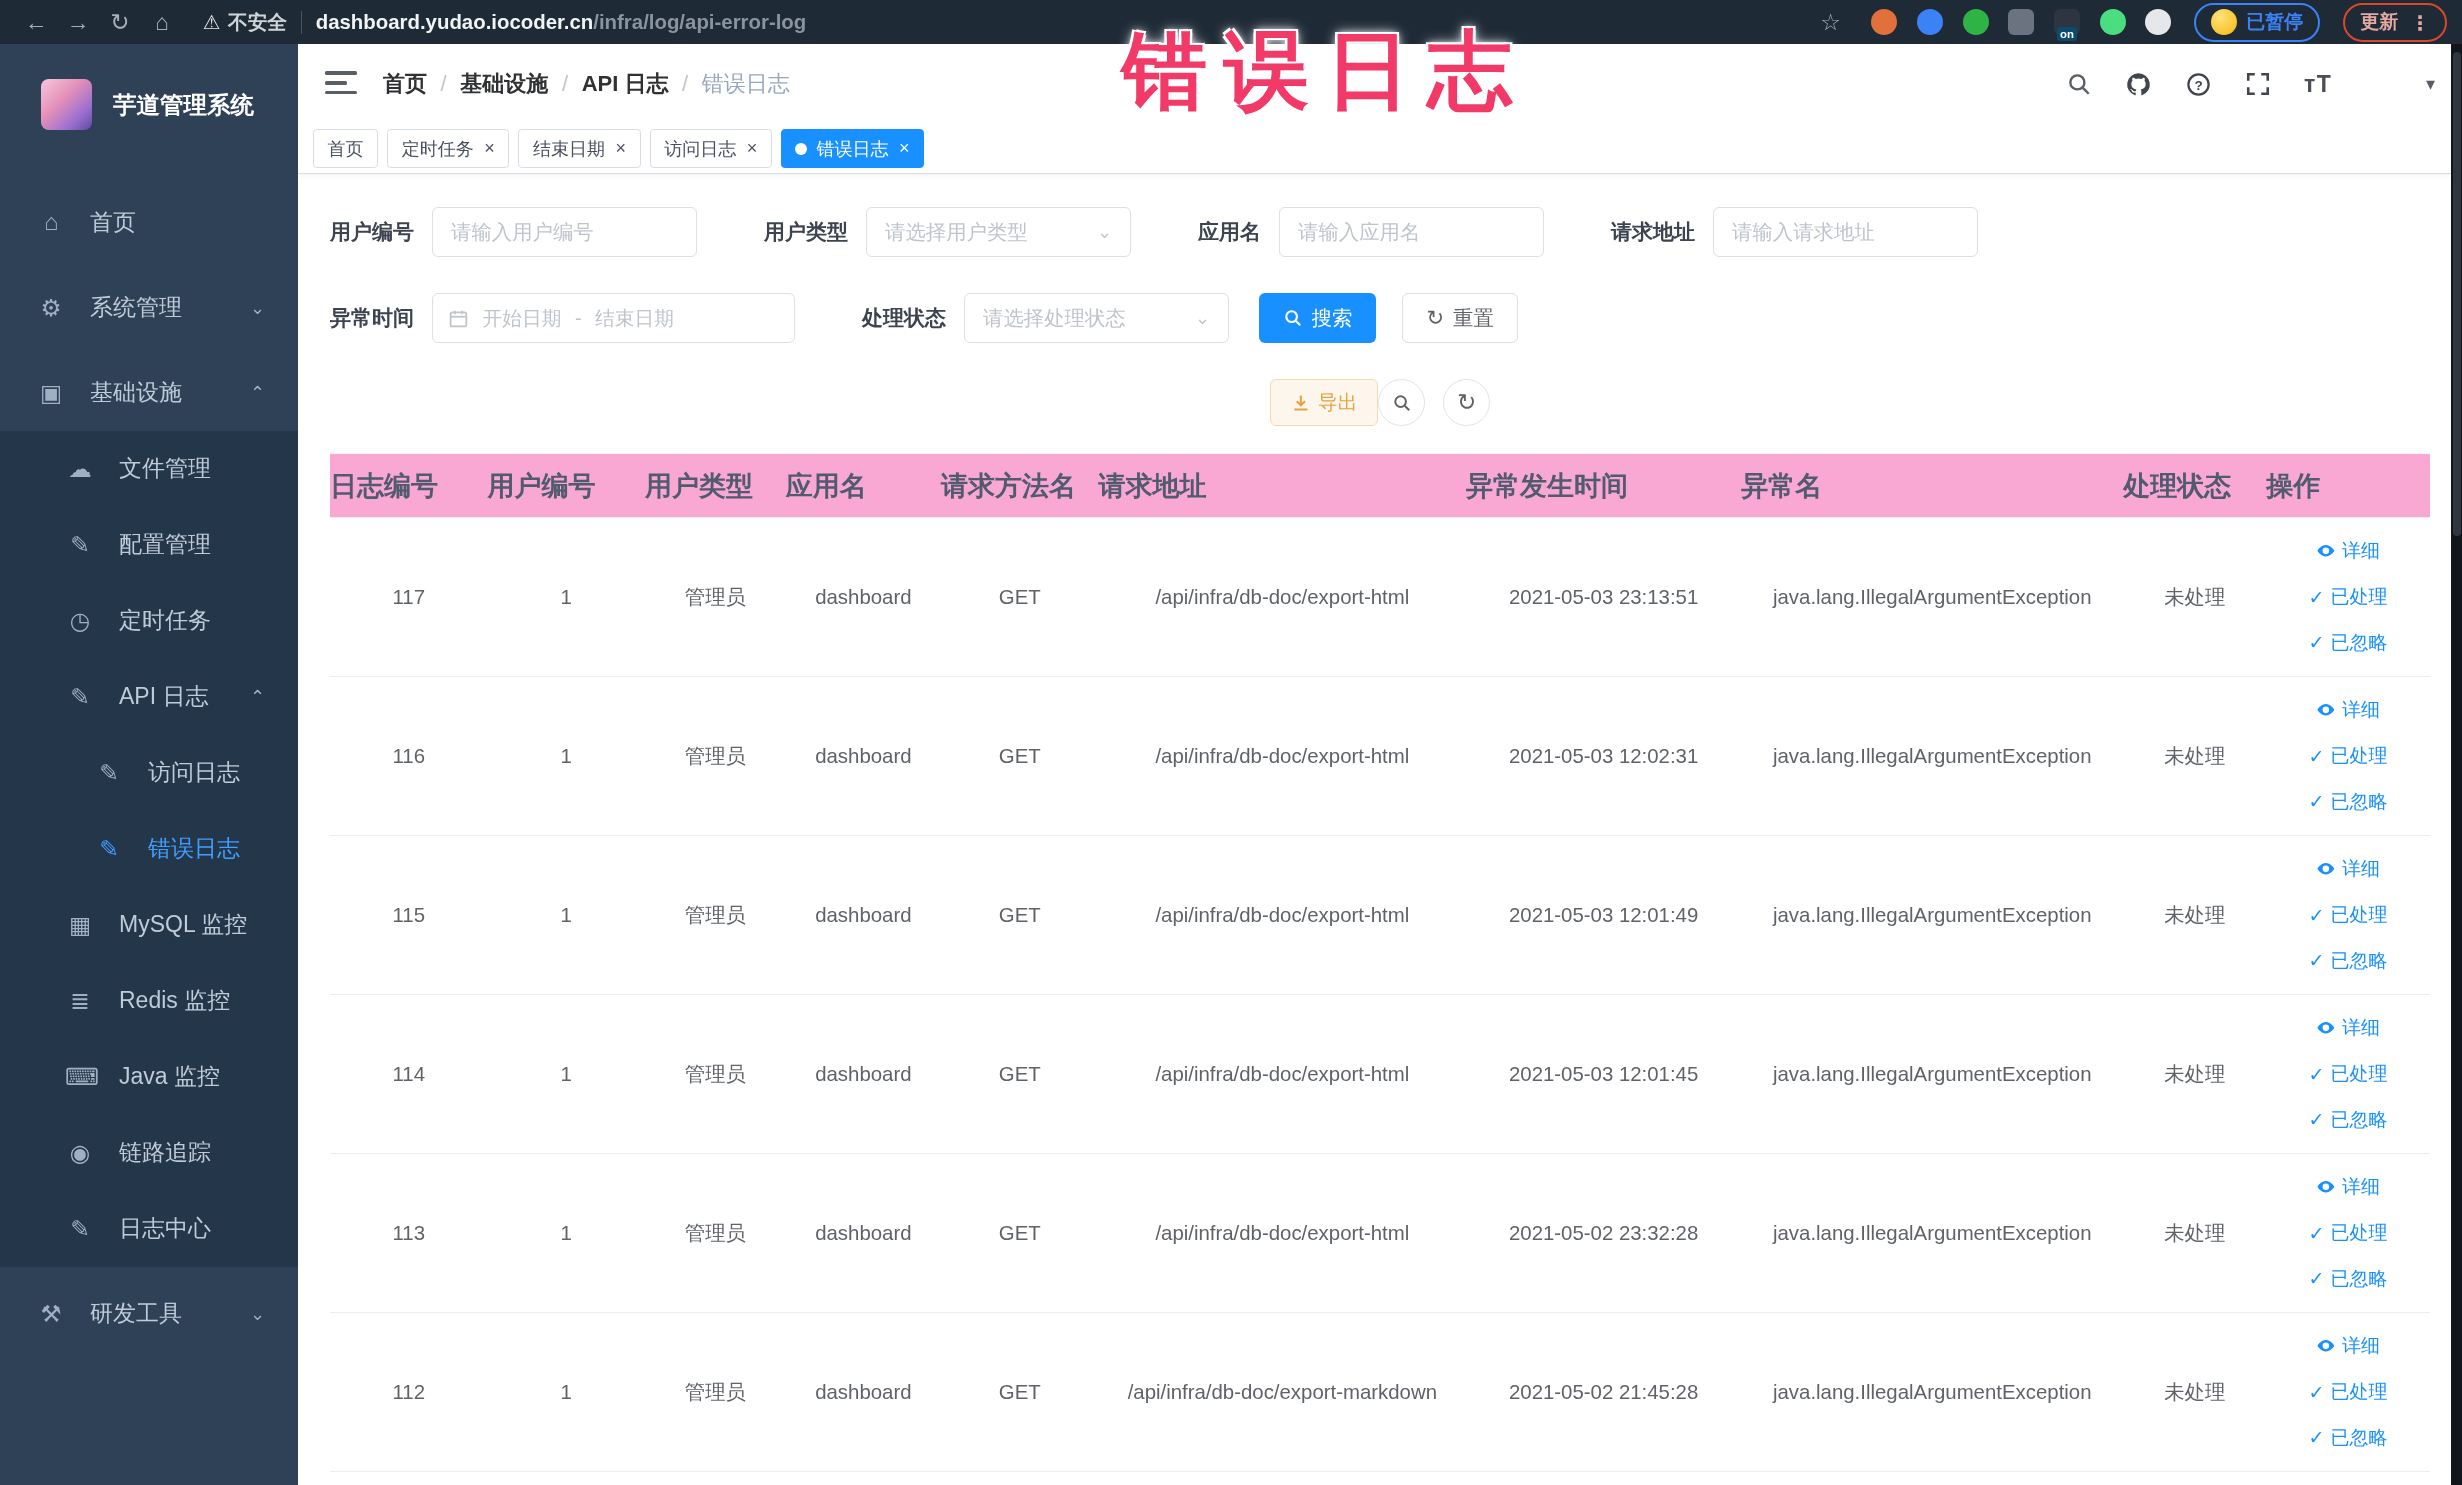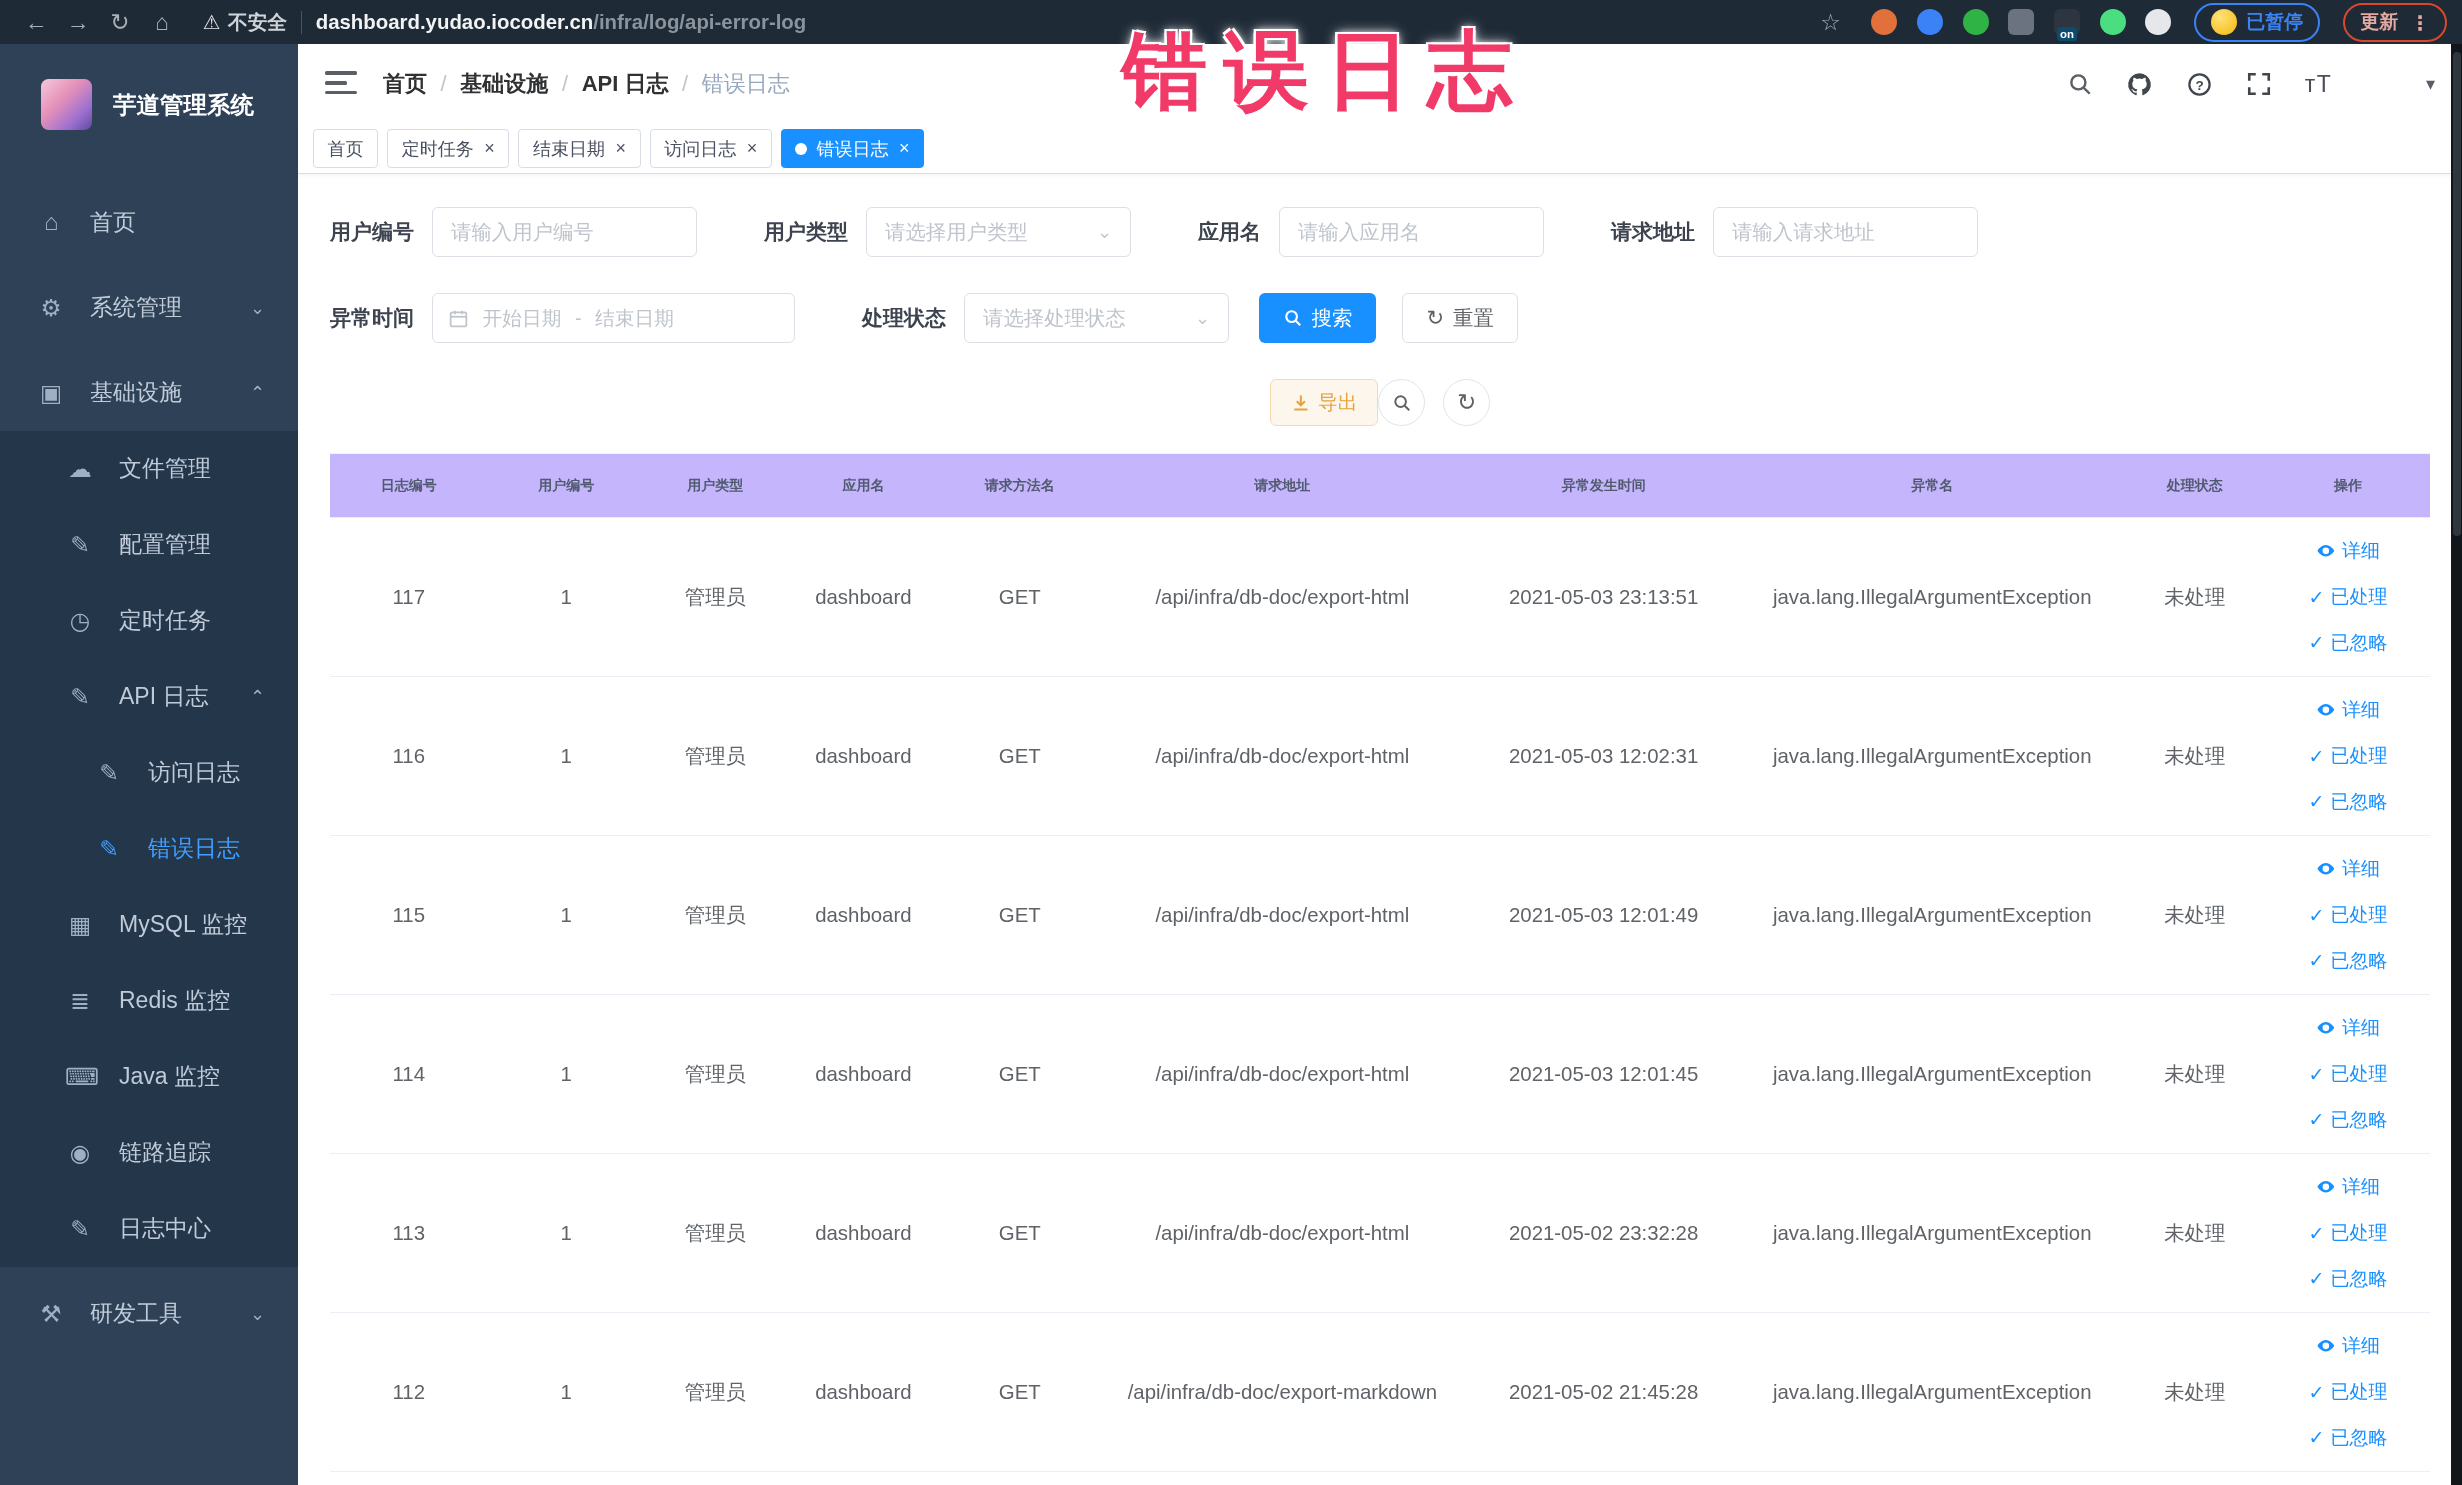--- a/index.html
+++ b/index.html
@@ -51,21 +51,21 @@
   .hamburger { width:32px; height:26px; margin-right:26px; cursor:pointer; flex:0 0 auto; }
   .hamburger div { height:3.8px; background:#5a5e66; border-radius:1.5px; margin-bottom:6px; }
   .hamburger div:nth-child(2){ width:70%; }
   .breadcrumb { display:flex; align-items:center; font-size:22px; }
   .crumb { color:#303133; font-weight:600; cursor:pointer; }
   .crumb.last { color:#97a8be; font-weight:400; cursor:default; }
   .crumb-sep { color:#c0c4cc; margin:0 13.6px; font-weight:400; }
   .nav-right { margin-left:auto; display:flex; align-items:center; }
   .nav-ic { margin-left:33px; cursor:pointer; color:#5a5e66; display:flex; align-items:center; }
   .nav-ic svg { display:block; }
-  .font-ic { font-weight:400; color:#4a4e57; font-size:23px; letter-spacing:1.5px; }
+  .font-ic { font-weight:700; color:#4a4e57; font-size:23px; letter-spacing:1.5px; }
   .avatar { width:47px; height:56px; border-radius:7.6px; margin-left:33px;
             background:linear-gradient(160deg,#c99a6a 0%,#8a5a3b 55%,#4e3categories 100%, #4e3a2b 100%); cursor:pointer; }
   .caret { color:#5a5e66; font-size:18px; margin-left:13.6px; cursor:pointer; }
 
   
   .tags-bar { height:50px; border-bottom:1.5px solid #d8dce5; box-shadow:0 1.5px 4.5px rgba(0,0,0,.04); display:flex; align-items:center; padding:0 15px; gap:9px; background:#fff; }
   .tag { height:39px; display:inline-flex; align-items:center; gap:9px; padding:0 13.6px; border:1.5px solid #d8dce5; background:#fff; color:#495060; font-size:18px; border-radius:3.8px; cursor:pointer; }
   .tag .dot { display:none; width:12px; height:12px; border-radius:50%; background:#fff; }
   .tag.active { background:#1890ff; border-color:#1890ff; color:#fff; }
   .tag.active .dot { display:inline-block; }
@@ -86,21 +86,21 @@
   .btn { height:50px; border-radius:6px; display:inline-flex; align-items:center; gap:9px; font-size:20.4px; padding:0 23px; cursor:pointer; border:1.5px solid transparent; }
   .btn-primary { background:#1890ff; color:#fff; margin-left:1.5px; }
   .btn-plain { background:#fff; border-color:#dcdfe6; color:#606266; margin-left:26px; }
   .btn-warn { height:47px; background:#fdf6ec; border-color:#f5dab1; color:#e6a23c; font-size:19.7px; padding:0 19.7px; gap:7.6px; }
   .toolbar { display:flex; align-items:center; justify-content:center; margin-bottom:27px; }
   .tool-right { display:flex; gap:18px; }
   .circ { width:47px; height:47px; border-radius:50%; border:1.5px solid #dfe4ea; background:#fff; display:flex; align-items:center; justify-content:center; color:#606266; cursor:pointer; }
 
   
   table { width:100%; border-collapse:collapse; table-layout:fixed; }
-  thead th { height:64px; font-size:14px; font-weight:700; color:#515a6e; text-align:center; border-bottom:1.5px solid #ebeef5; border-top:1.5px solid #f2f4f7; background:#c4b5fd; }
+  thead th { height:64px; font-size:27px; font-weight:700; color:#515a6e; text-align:left; border-bottom:1.5px solid #ebeef5; border-top:1.5px solid #f2f4f7; background:#f9a8d4; }
   tbody td { height:159px; font-size:20.4px; color:#5f6368; text-align:center; border-bottom:1.5px solid #ebeef5; word-break:break-all; padding:0 6px; }
   .acts { display:flex; flex-direction:column; align-items:center; gap:19.7px; }
   .act { color:#1890ff; font-size:19px; display:inline-flex; align-items:center; gap:6px; cursor:pointer; white-space:nowrap; }
   .act svg { display:block; }
 
   
   .scrollbar { position:absolute; right:0; top:44px; width:10.6px; height:1442px; background:#121519; z-index:6; }
   .scroll-thumb { position:absolute; top:7.6px; left:1.5px; width:7.6px; height:484px; background:#2f363e; border-radius:3.8px; }
   .overlay-text { position:absolute; left:1122px; top:13.6px; z-index:50; font-size:85px; font-weight:700; letter-spacing:16.7px; color:#f23a68; pointer-events:none;
      text-shadow:0 0 7.6px #fff, 0 0 13.6px #fff, 2.3px 2.3px 0 #fff, -2.3px -2.3px 0 #fff, 2.3px -2.3px 0 #fff, -2.3px 2.3px 0 #fff; }

